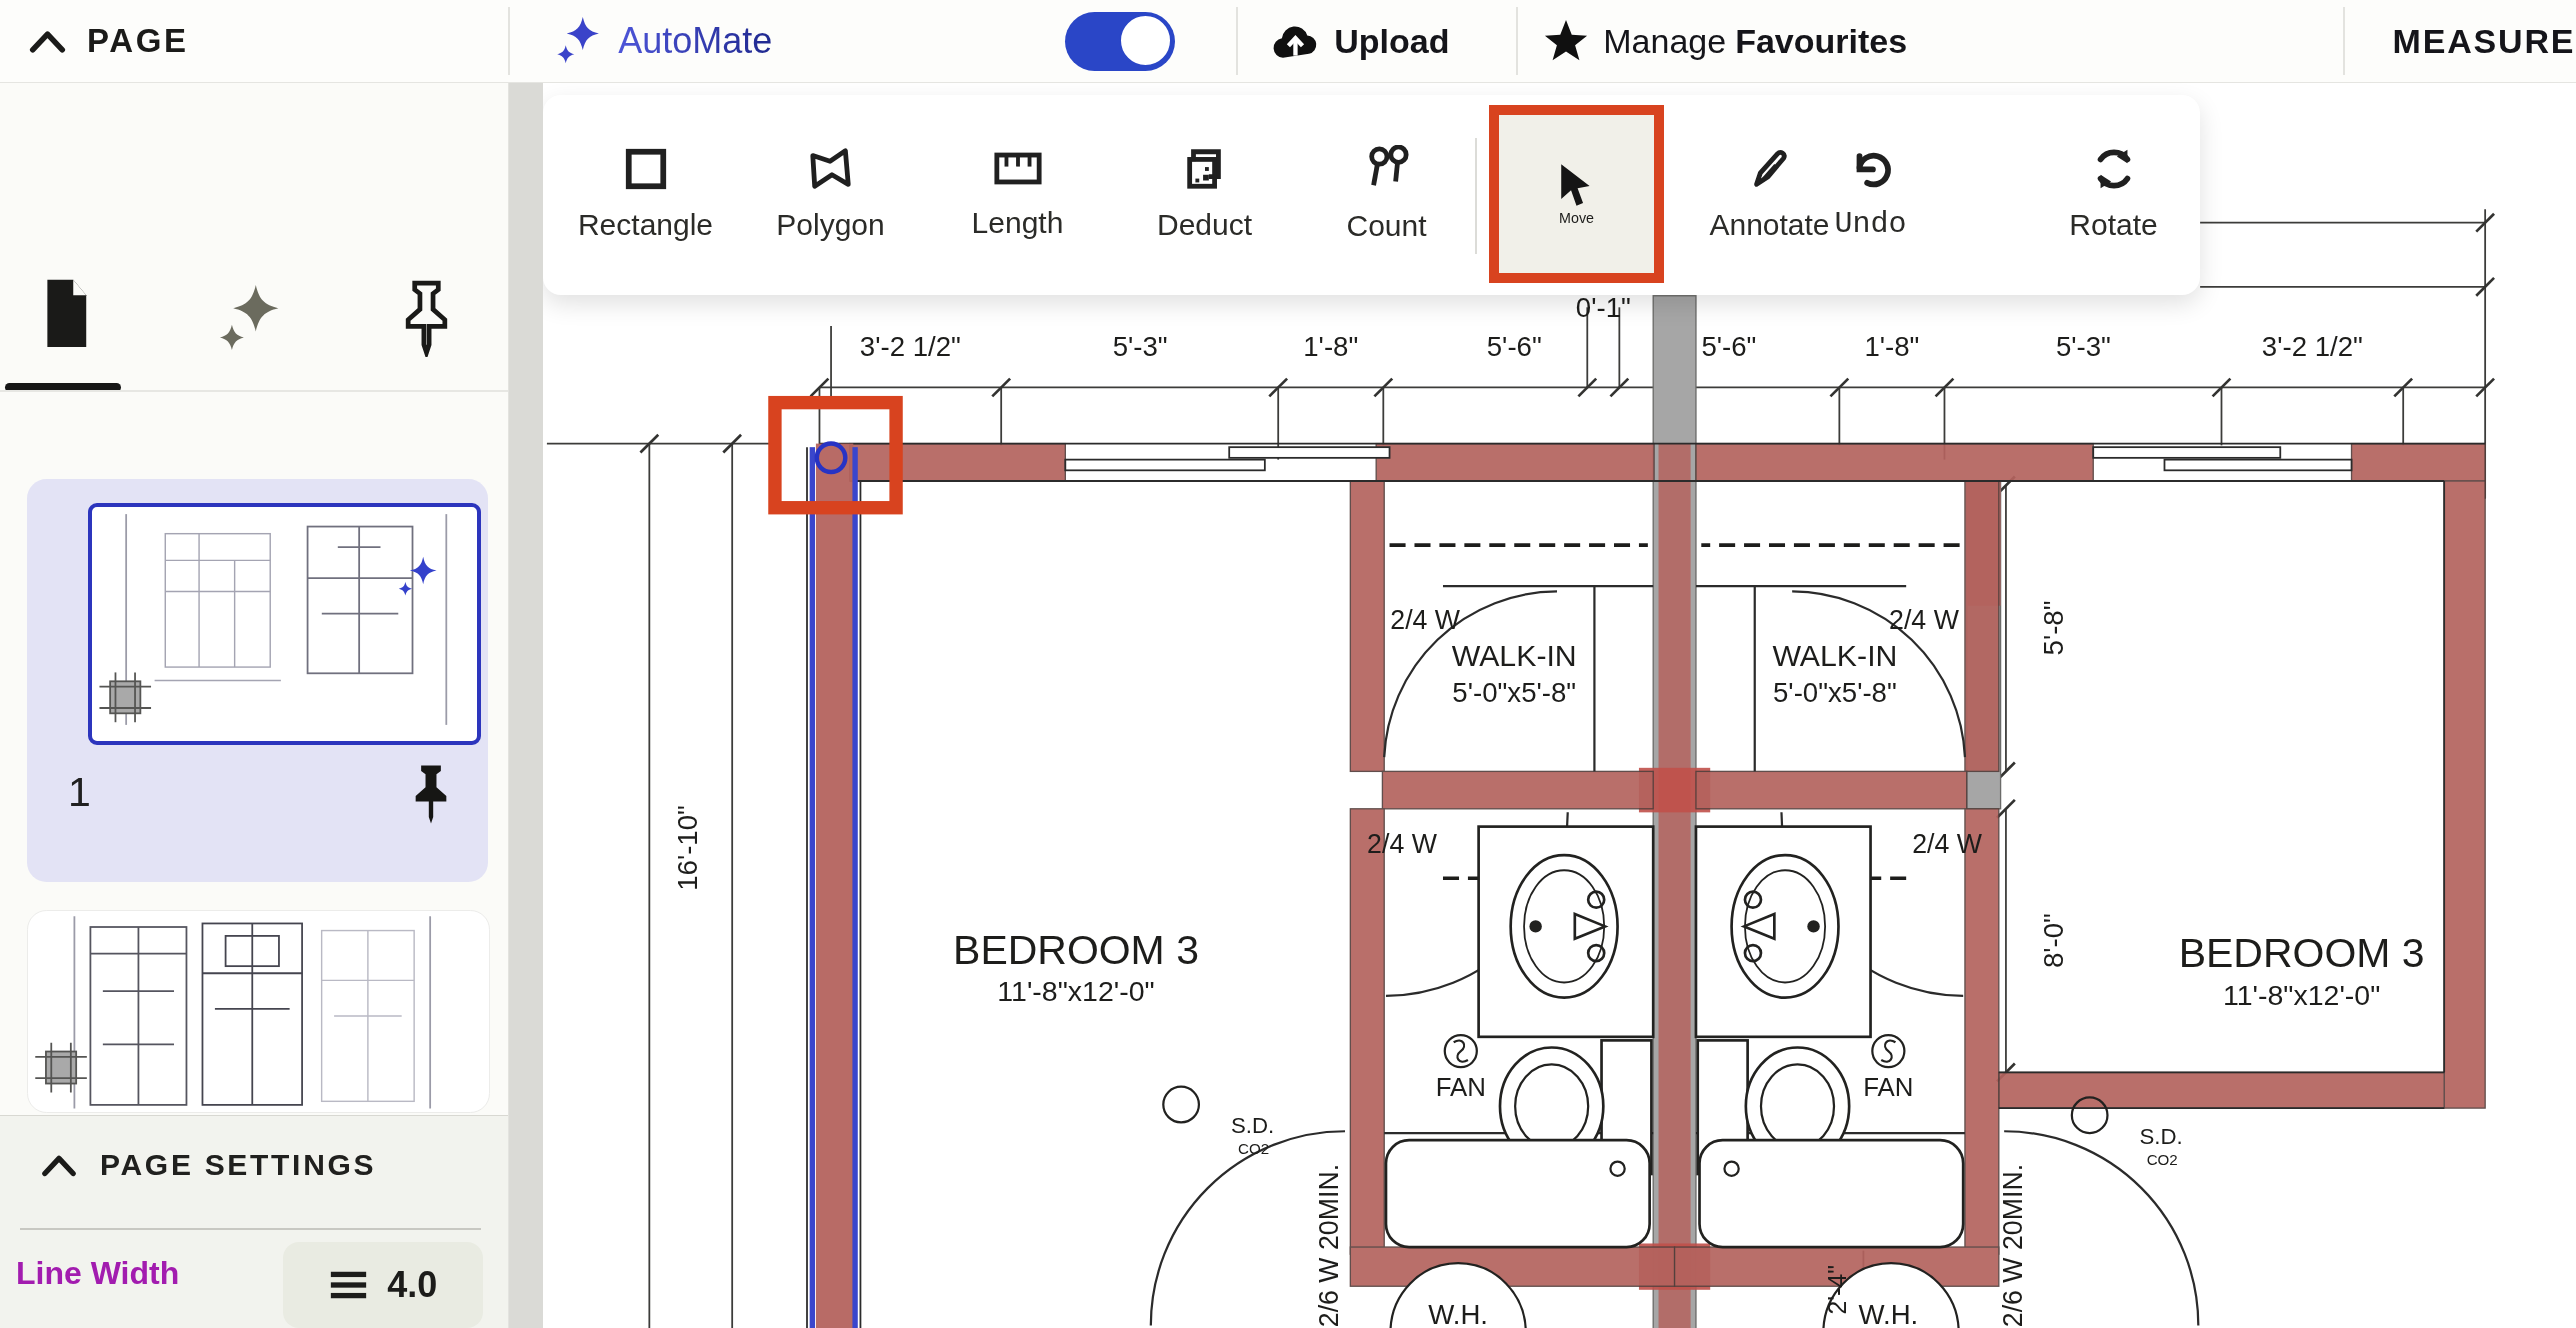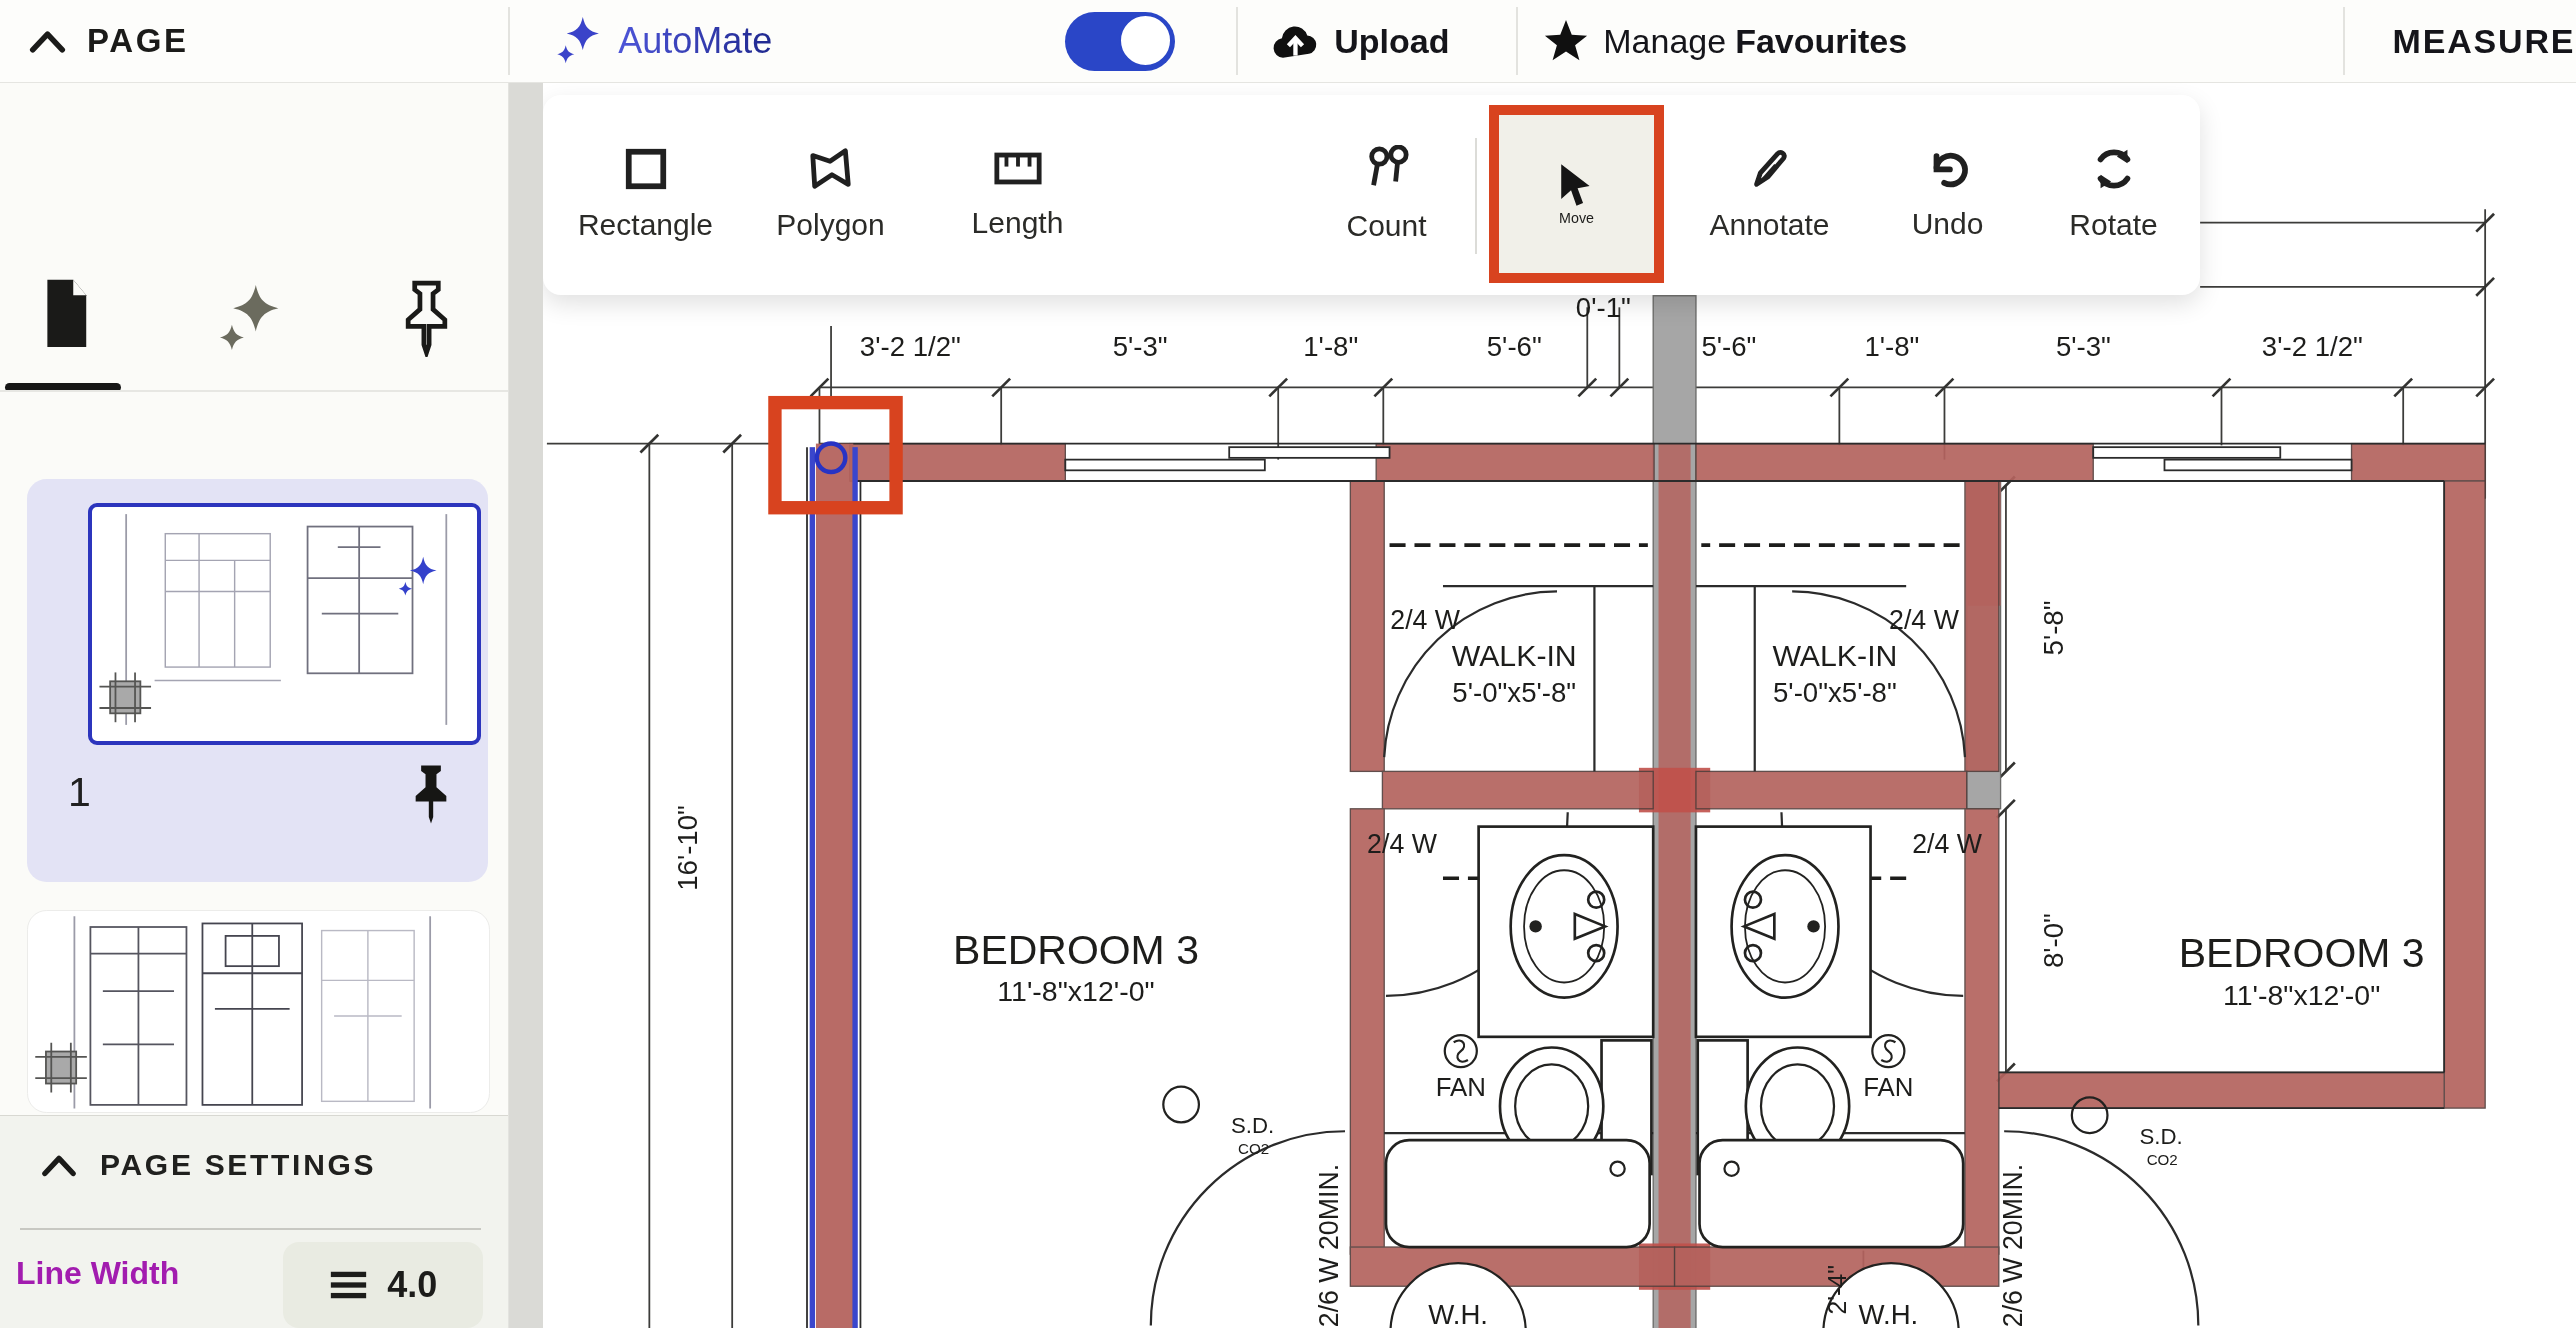--- a/index.html
+++ b/index.html
@@ -430,20 +430,30 @@
     </div>
     <div class="tool" style="left:390px;">
       <svg width="50" height="43" viewBox="0 0 52 44">
         <rect x="4" y="8" width="44" height="28" fill="none" stroke="#202020" stroke-width="5"></rect>
         <line x1="14" y1="8" x2="14" y2="20" stroke="#202020" stroke-width="4"></line>
         <line x1="26" y1="8" x2="26" y2="20" stroke="#202020" stroke-width="4"></line>
         <line x1="38" y1="8" x2="38" y2="20" stroke="#202020" stroke-width="4"></line>
       </svg>
       <span class="lbl">Length</span>
     </div>
+    <div class="tool" style="left:577px;">
+      <svg width="46" height="46" viewBox="0 0 48 48">
+        <path d="M12 16 v-10 h26 v26 h-10" fill="none" stroke="#202020" stroke-width="5"></path>
+        <rect x="8" y="14" width="26" height="28" fill="none" stroke="#202020" stroke-width="5"></rect>
+        <rect x="22" y="30" width="6" height="6" fill="#202020"></rect>
+        <rect x="14" y="34" width="4" height="4" fill="#202020"></rect>
+        <rect x="24" y="22" width="4" height="4" fill="#202020"></rect>
+      </svg>
+      <span class="lbl">Deduct</span>
+    </div>
     <div class="tool" style="left:759px;">
       <svg width="46" height="48" viewBox="0 0 48 50">
         <circle cx="16" cy="12" r="8" fill="none" stroke="#202020" stroke-width="5"></circle>
         <line x1="14" y1="20" x2="10" y2="42" stroke="#202020" stroke-width="5"></line>
         <circle cx="36" cy="10" r="8" fill="none" stroke="#202020" stroke-width="5"></circle>
         <line x1="35" y1="18" x2="33" y2="38" stroke="#202020" stroke-width="5"></line>
       </svg>
       <span class="lbl">Count</span>
     </div>
     <div class="tool-div"></div>
@@ -453,21 +463,21 @@
       </svg>
       <span class="lbl">Move</span>
     </div>
     <div class="tool" style="left:1142px;">
       <svg width="46" height="46" viewBox="0 0 48 48">
         <path d="M10 40 L14 28 L32 8 C35 5 41 8 38 13 L22 32 Z" fill="none" stroke="#202020" stroke-width="5" stroke-linejoin="round"></path>
         <line x1="16" y1="36" x2="30" y2="20" stroke="#202020" stroke-width="4"></line>
       </svg>
       <span class="lbl">Annotate</span>
     </div>
-    <div class="tool" style="left:1320px;">
+    <div class="tool" style="left:1243px;font-family:Liberation Mono, monospace;">
       <svg width="46" height="45" viewBox="0 0 48 46">
         <path d="M12 10 L12 24 L26 24" fill="none" stroke="#202020" stroke-width="6" stroke-linecap="round"></path>
         <path d="M12 22 A15 15 0 1 1 20 38" fill="none" stroke="#202020" stroke-width="6" stroke-linecap="round"></path>
       </svg>
       <span class="lbl">Undo</span>
     </div>
     <div class="tool" style="left:1486px;">
       <svg width="46" height="46" viewBox="0 0 48 48">
         <path d="M38 14 A17 17 0 0 0 10 14" fill="none" stroke="#202020" stroke-width="6" stroke-linecap="round"></path>
         <polygon points="38,4 38,18 27,11" fill="#202020"></polygon>

